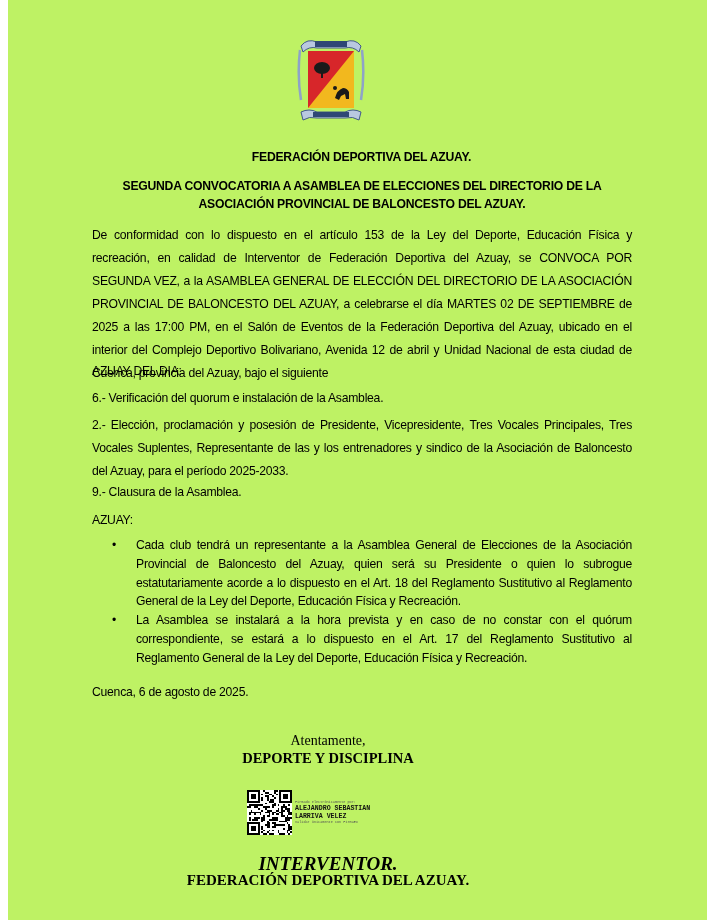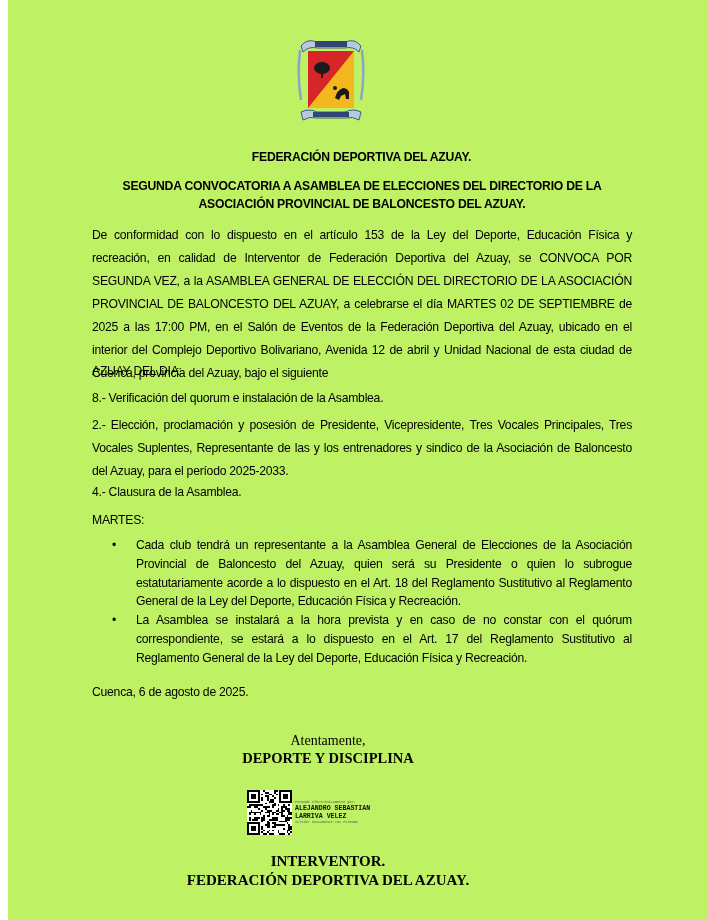--- a/index.html
+++ b/index.html
@@ -30,21 +30,21 @@
 
     .sign-block { position: absolute; left: 150px; width: 340px; text-align: center; }
     .atentamente { top: 733px; font-size: 14px; }
     .deporte { top: 750px; font-size: 14.5px; font-weight: bold; }
 
     .qr { position: absolute; left: 239px; top: 790px; width: 45px; height: 45px; }
     .sig-text { position: absolute; left: 287px; top: 800px; font-family: "Liberation Mono", monospace; font-size: 6.6px; line-height: 7.5px; color: #111; font-weight: bold; }
     .sig-small { font-size: 3.5px; line-height: 5px; color: #555; font-weight: normal; }
 
     .mgtr { top: 836px; font-size: 14.5px; }
-    .interventor { top: 853px; font-size: 15px; font-weight: bold; }
+    .interventor { top: 853px; font-size: 19px; font-weight: bold; font-style: italic; }
     .fed-sign { top: 872px; font-size: 15px; font-weight: bold; }
   </style>
 </head>
 <body>
 
 <div class="page">
 
   <div class="logo">
     <svg viewBox="0 0 68 86" width="68" height="86">
 
@@ -66,24 +66,24 @@
       <path d="M4 76 Q12 72 20 76 L48 76 Q56 72 64 76 L62 84 Q56 80 48 82 L20 82 Q12 80 6 84 Z" fill="#b9c8e0" stroke="#42598a" stroke-width="1"></path>
       <rect x="16" y="76" width="36" height="5" fill="#2f4775"></rect>
     </svg>
   </div>
 
   <div class="title1 calibri">FEDERACIÓN DEPORTIVA DEL AZUAY.</div>
   <div class="title2 calibri">SEGUNDA CONVOCATORIA A ASAMBLEA DE ELECCIONES DEL DIRECTORIO DE LA ASOCIACIÓN PROVINCIAL DE BALONCESTO DEL AZUAY.</div>
 
   <div class="para p-intro calibri">De conformidad con lo dispuesto en el artículo 153 de la Ley del Deporte, Educación Física y recreación, en calidad de Interventor de Federación Deportiva del Azuay, se CONVOCA POR SEGUNDA VEZ, a la ASAMBLEA GENERAL DE ELECCIÓN DEL DIRECTORIO DE LA ASOCIACIÓN PROVINCIAL DE BALONCESTO DEL AZUAY, a celebrarse el día MARTES 02 DE SEPTIEMBRE de 2025 a las 17:00 PM, en el Salón de Eventos de la Federación Deportiva del Azuay, ubicado en el interior del Complejo Deportivo Bolivariano, Avenida 12 de abril y Unidad Nacional de esta ciudad de Cuenca, provincia del Azuay, bajo el siguiente</div>
   <div class="para p-orden calibri">AZUAY DEL DIA:</div>
-  <div class="para p-item1 calibri">8.- Verificación del quorum e instalación de la Asamblea.</div>
+  <div class="para p-item1 calibri">6.- Verificación del quorum e instalación de la Asamblea.</div>
   <div class="para p-item2 calibri">2.- Elección, proclamación y posesión de Presidente, Vicepresidente, Tres Vocales Principales, Tres Vocales Suplentes, Representante de las y los entrenadores y sindico de la Asociación de Baloncesto del Azuay, para el período 2025-2033.</div>
-  <div class="para p-item3 calibri">4.- Clausura de la Asamblea.</div>
-  <div class="para p-notas calibri">MARTES:</div>
+  <div class="para p-item3 calibri">9.- Clausura de la Asamblea.</div>
+  <div class="para p-notas calibri">AZUAY:</div>
 
   <ul class="notes calibri">
     <li>
       <span class="bullet">•</span>
       <span>Cada club tendrá un representante a la Asamblea General de Elecciones de la Asociación Provincial de Baloncesto del Azuay, quien será su Presidente o quien lo subrogue estatutariamente acorde a lo dispuesto en el Art. 18 del Reglamento Sustitutivo al Reglamento General de la Ley del Deporte, Educación Física y Recreación.</span>
     </li>
     <li>
       <span class="bullet">•</span>
       <span>La Asamblea se instalará a la hora prevista y en caso de no constar con el quórum correspondiente, se estará a lo dispuesto en el Art. 17 del Reglamento Sustitutivo al Reglamento General de la Ley del Deporte, Educación Física y Recreación.</span>
     </li>

